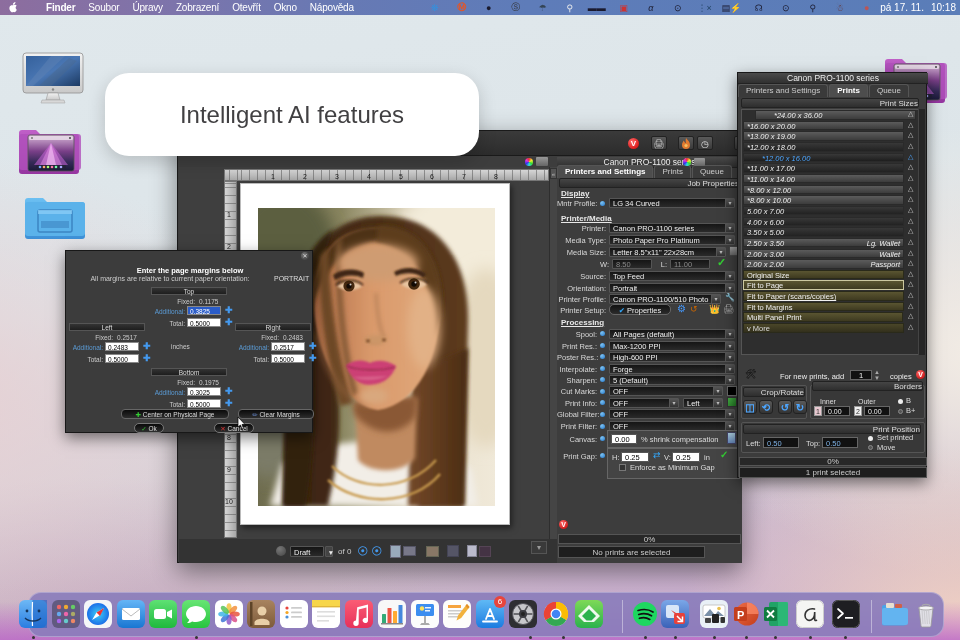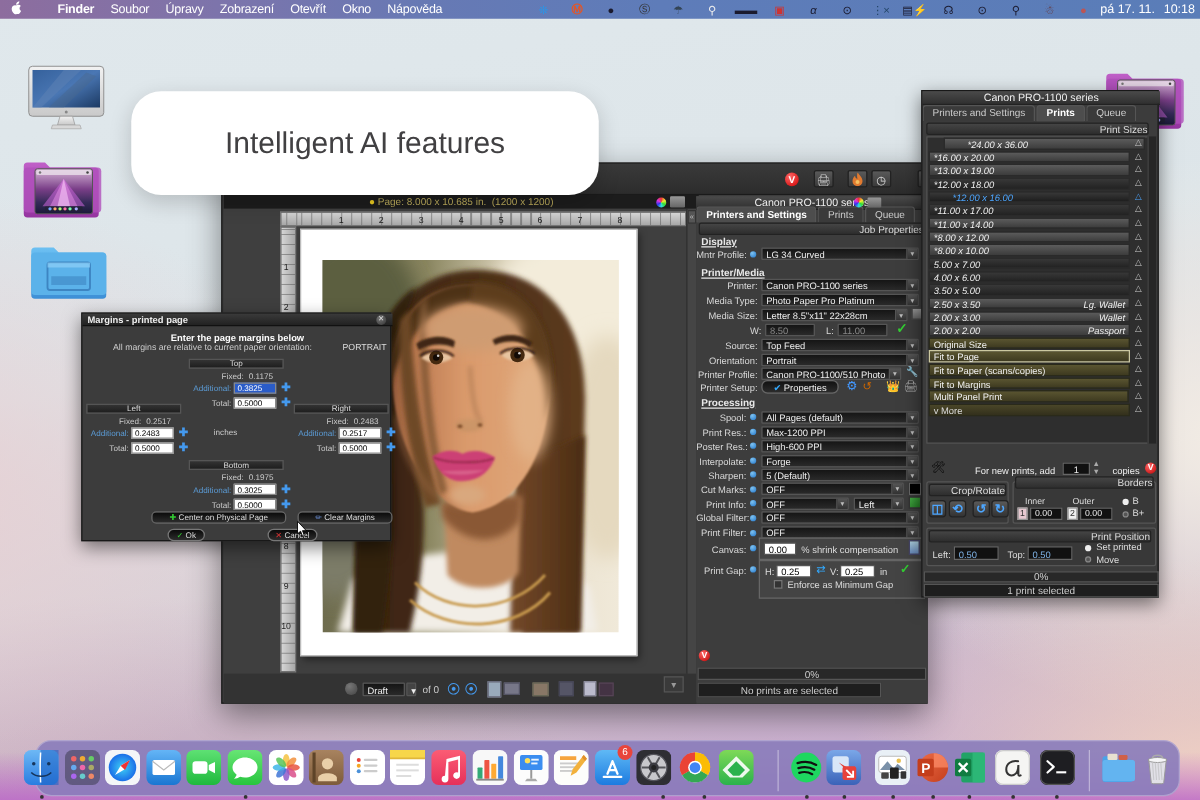--- a/index.html
+++ b/index.html
@@ -219,21 +219,20 @@
   <div style="position:absolute;left:0;top:0;width:565px;height:25px;background:linear-gradient(#3a3a3a,#2c2c2c);border-bottom:1px solid #1a1a1a;">
       <div style="position:absolute;left:450px;top:7px;width:11px;height:11px;border-radius:50%;background:radial-gradient(circle at 35% 30%,#f66,#c00);color:#fff;font-size:8px;text-align:center;line-height:11px;font-weight:bold;">V</div>
       <div style="position:absolute;left:473px;top:5px;width:16px;height:14px;background:linear-gradient(#5a5a5a,#3a3a3a);border:1px solid #222;border-radius:2px;color:#ccc;font-size:9px;text-align:center;line-height:14px;">🖨</div>
       <div style="position:absolute;left:500px;top:5px;width:16px;height:14px;background:linear-gradient(#5a5a5a,#3a3a3a);border:1px solid #222;border-radius:2px;text-align:center;line-height:14px;"><svg width="10" height="11" viewBox="0 0 10 11" style="margin-top:1px;">
           <path d="M5,0 C7,2.5 9,4 9,7 A4,4 0 0 1 1,7 C1,5 2,3.5 3,2.5 C3.2,4 4,4.8 5,5 C4.5,3.5 4.6,1.8 5,0 Z" fill="#e07a30"></path>
           <circle cx="5" cy="7.5" r="1.6" fill="#f5c060"></circle>
         </svg></div>
       <div style="position:absolute;left:519px;top:5px;width:16px;height:14px;background:linear-gradient(#5a5a5a,#3a3a3a);border:1px solid #222;border-radius:2px;color:#ddd;font-size:9px;text-align:center;line-height:14px;">◷</div>
       <div style="position:absolute;left:556px;top:5px;width:16px;height:14px;background:linear-gradient(#5a5a5a,#3a3a3a);border:1px solid #222;border-radius:2px;color:#bbb;font-size:9px;text-align:center;line-height:14px;">🖨</div>
     </div>
-  <div id="pagebar"><span style="color:#e8c820">●</span> Page: 8.000 x 10.685 in.&nbsp; (1200 x 1200)</div>
   <div style="position:absolute; left:347px; top:27px; width:8px; height:8px; border-radius:50%; background:conic-gradient(#e33,#ee3,#3d3,#3dd,#33e,#d3d,#e33); z-index:5;"></div>
   <div style="position:absolute; left:358px; top:26px; width:12px; height:9px; background:linear-gradient(#999,#666); border-radius:1px; z-index:5;"></div>
   <div id="canvasarea">
     <div id="hruler">
         <div class="rnum" style="left:46px;top:3px;">1</div>
         <div class="rnum" style="left:78px;top:3px;">2</div>
         <div class="rnum" style="left:110px;top:3px;">3</div>
         <div class="rnum" style="left:142px;top:3px;">4</div>
         <div class="rnum" style="left:174px;top:3px;">5</div>
         <div class="rnum" style="left:205px;top:3px;">6</div>
@@ -455,21 +454,20 @@
   <div style="position:absolute;left:163px;top:292px;color:#3c3;font-size:10px;font-weight:bold;">✓</div>
   <div style="position:absolute;left:62px;top:307px;width:7px;height:7px;background:#333;border:1px solid #777;"></div>
   <div style="position:absolute;left:73px;top:306px;font-size:7.5px;color:#ddd;">Enforce as Minimum Gap</div>
   <div style="position:absolute;left:2px;top:363px;width:9px;height:9px;border-radius:50%;background:radial-gradient(circle at 35% 30%,#f66,#b00);color:#fff;font-size:7px;text-align:center;line-height:9px;font-weight:bold;">V</div>
   <div class="statbar" style="left:1px;top:377px;width:183px;height:10px;line-height:9px;background:#282828;">0%</div>
   <div class="statbar" style="left:1px;top:389px;width:147px;height:12px;line-height:11px;">No prints are selected</div>
   </div>
 </div>
 
 <div id="margins" style="position:absolute;left:65px;top:250px;width:248px;height:183px;background:#3c3c3c;border:1px solid #181818;box-shadow:0 5px 14px rgba(0,0,0,.5);">
-  <div style="position:absolute;left:0;top:0;width:248px;height:10px;background:linear-gradient(#3a3a3a,#222);border-bottom:1px solid #111;color:#eee;font-size:7.5px;font-weight:bold;line-height:10px;padding-left:4px;">Margins - printed page</div>
   <div style="position:absolute;right:3px;top:1px;width:8px;height:8px;border-radius:50%;background:radial-gradient(circle at 35% 30%,#777,#333);color:#ddd;font-size:6px;text-align:center;line-height:8px;">✕</div>
   <div style="position:absolute;left:0;top:15px;width:248px;text-align:center;color:#fff;font-size:7.5px;font-weight:bold;">Enter the page margins below</div>
   <div style="position:absolute;left:0;top:24px;width:208px;text-align:center;color:#ccc;font-size:7px;">All margins are relative to current paper orientation:</div>
   <div style="position:absolute;left:208px;top:24px;color:#ddd;font-size:7px;">PORTRAIT</div>
   <div style="position:absolute;left:85px;top:36px;width:76px;height:8px;background:linear-gradient(#333,#1e1e1e);border:1px solid #555;color:#ddd;font-size:6.5px;text-align:center;line-height:8px;">Top</div>
     <div style="position:absolute;left:85px;top:47px;width:44px;text-align:right;color:#ccc;font-size:6.5px;">Fixed:</div>
     <div style="position:absolute;left:133px;top:47px;color:#ccc;font-size:6.5px;">0.1175</div>
     <div style="position:absolute;left:85px;top:57px;width:34px;text-align:right;color:#5b9bd5;font-size:6.5px;">Additional:</div>
     <div style="position:absolute;left:121px;top:55px;width:34px;height:9px;background:#2a5cc8;color:#fff;border:1px solid #888;font-size:6.5px;line-height:9px;padding-left:2px;">0.3825</div>
     <div style="position:absolute;left:159px;top:54px;color:#49e;font-size:9px;font-weight:bold;">✚</div>
@@ -549,21 +547,21 @@
   <div style="position:absolute;left:5px;top:164.8px;width:161px;height:9.6px;background:linear-gradient(#5c5c5c,#3c3c3c);border:1px solid #2a2a2a;color:#f0f0f0;font-size:7.5px;font-style:italic;line-height:9px;padding-left:3px;">2.50 x 3.50<span style="position:absolute;right:3px;">Lg. Wallet</span></div>
   <div style="position:absolute;left:170px;top:164.8px;color:#ccc;font-size:7px;">△</div>
   <div style="position:absolute;left:5px;top:175.5px;width:161px;height:9.6px;background:linear-gradient(#5c5c5c,#3c3c3c);border:1px solid #2a2a2a;color:#f0f0f0;font-size:7.5px;font-style:italic;line-height:9px;padding-left:3px;">2.00 x 3.00<span style="position:absolute;right:3px;">Wallet</span></div>
   <div style="position:absolute;left:170px;top:175.5px;color:#ccc;font-size:7px;">△</div>
   <div style="position:absolute;left:5px;top:186.1px;width:161px;height:9.6px;background:linear-gradient(#5c5c5c,#3c3c3c);border:1px solid #2a2a2a;color:#f0f0f0;font-size:7.5px;font-style:italic;line-height:9px;padding-left:3px;">2.00 x 2.00<span style="position:absolute;right:3px;">Passport</span></div>
   <div style="position:absolute;left:170px;top:186.1px;color:#ccc;font-size:7px;">△</div>
   <div style="position:absolute;left:5px;top:196.8px;width:161px;height:9.6px;background:linear-gradient(#5a5531,#3e3a20);border:1px solid #2a2a1a;color:#f0f0f0;font-size:7.5px;font-style:normal;line-height:9px;padding-left:3px;">Original Size</div>
   <div style="position:absolute;left:170px;top:196.8px;color:#ccc;font-size:7px;">△</div>
   <div style="position:absolute;left:5px;top:207.4px;width:161px;height:9.6px;background:linear-gradient(#5a5531,#3e3a20);border:1px solid #ccc8a0;color:#f0f0f0;font-size:7.5px;font-style:normal;line-height:9px;padding-left:3px;">Fit to Page</div>
   <div style="position:absolute;left:170px;top:207.4px;color:#ccc;font-size:7px;">△</div>
-  <div style="position:absolute;left:5px;top:218.1px;width:161px;height:9.6px;background:linear-gradient(#5a5531,#3e3a20);border:1px solid #2a2a1a;color:#f0f0f0;font-size:7.5px;font-style:normal;line-height:9px;padding-left:3px;">Fit to Paper (scans/copies)</div>
+  <div style="position:absolute;left:5px;top:218.1px;width:161px;height:9.6px;background:linear-gradient(#5a5531,#3e3a20);border:1px solid #2a2a1a;color:#f0f0f0;font-size:7.5px;font-style:normal;line-height:9px;padding-left:3px;text-decoration:underline;">Fit to Paper (scans/copies)</div>
   <div style="position:absolute;left:170px;top:218.1px;color:#ccc;font-size:7px;">△</div>
   <div style="position:absolute;left:5px;top:228.7px;width:161px;height:9.6px;background:linear-gradient(#5a5531,#3e3a20);border:1px solid #2a2a1a;color:#f0f0f0;font-size:7.5px;font-style:normal;line-height:9px;padding-left:3px;">Fit to Margins</div>
   <div style="position:absolute;left:170px;top:228.7px;color:#ccc;font-size:7px;">△</div>
   <div style="position:absolute;left:5px;top:239.3px;width:160px;height:9.6px;background:linear-gradient(#5a5531,#3e3a20);border:1px solid #2a2a1a;color:#f0f0f0;font-size:7.5px;font-style:normal;line-height:9px;padding-left:3px;">Multi Panel Print</div>
   <div style="position:absolute;left:170px;top:239.3px;color:#ccc;font-size:7px;">△</div>
   <div style="position:absolute;left:5px;top:250.0px;width:161px;height:9.6px;background:linear-gradient(#4a4628,#33301c);border:1px solid #2a2a1a;color:#ddd;font-size:7.5px;font-style:normal;line-height:9px;padding-left:3px;">v More</div>
   <div style="position:absolute;left:170px;top:250.0px;color:#ccc;font-size:7px;">△</div>
   <div style="position:absolute;left:180px;top:36px;width:7px;height:246px;background:#262626;border-left:1px solid #444;"></div>
   <div style="position:absolute;left:7px;top:296px;font-size:9px;">🛠</div>
   <div style="position:absolute;left:42px;top:299px;color:#eee;font-size:7.5px;">For new prints, add</div>

